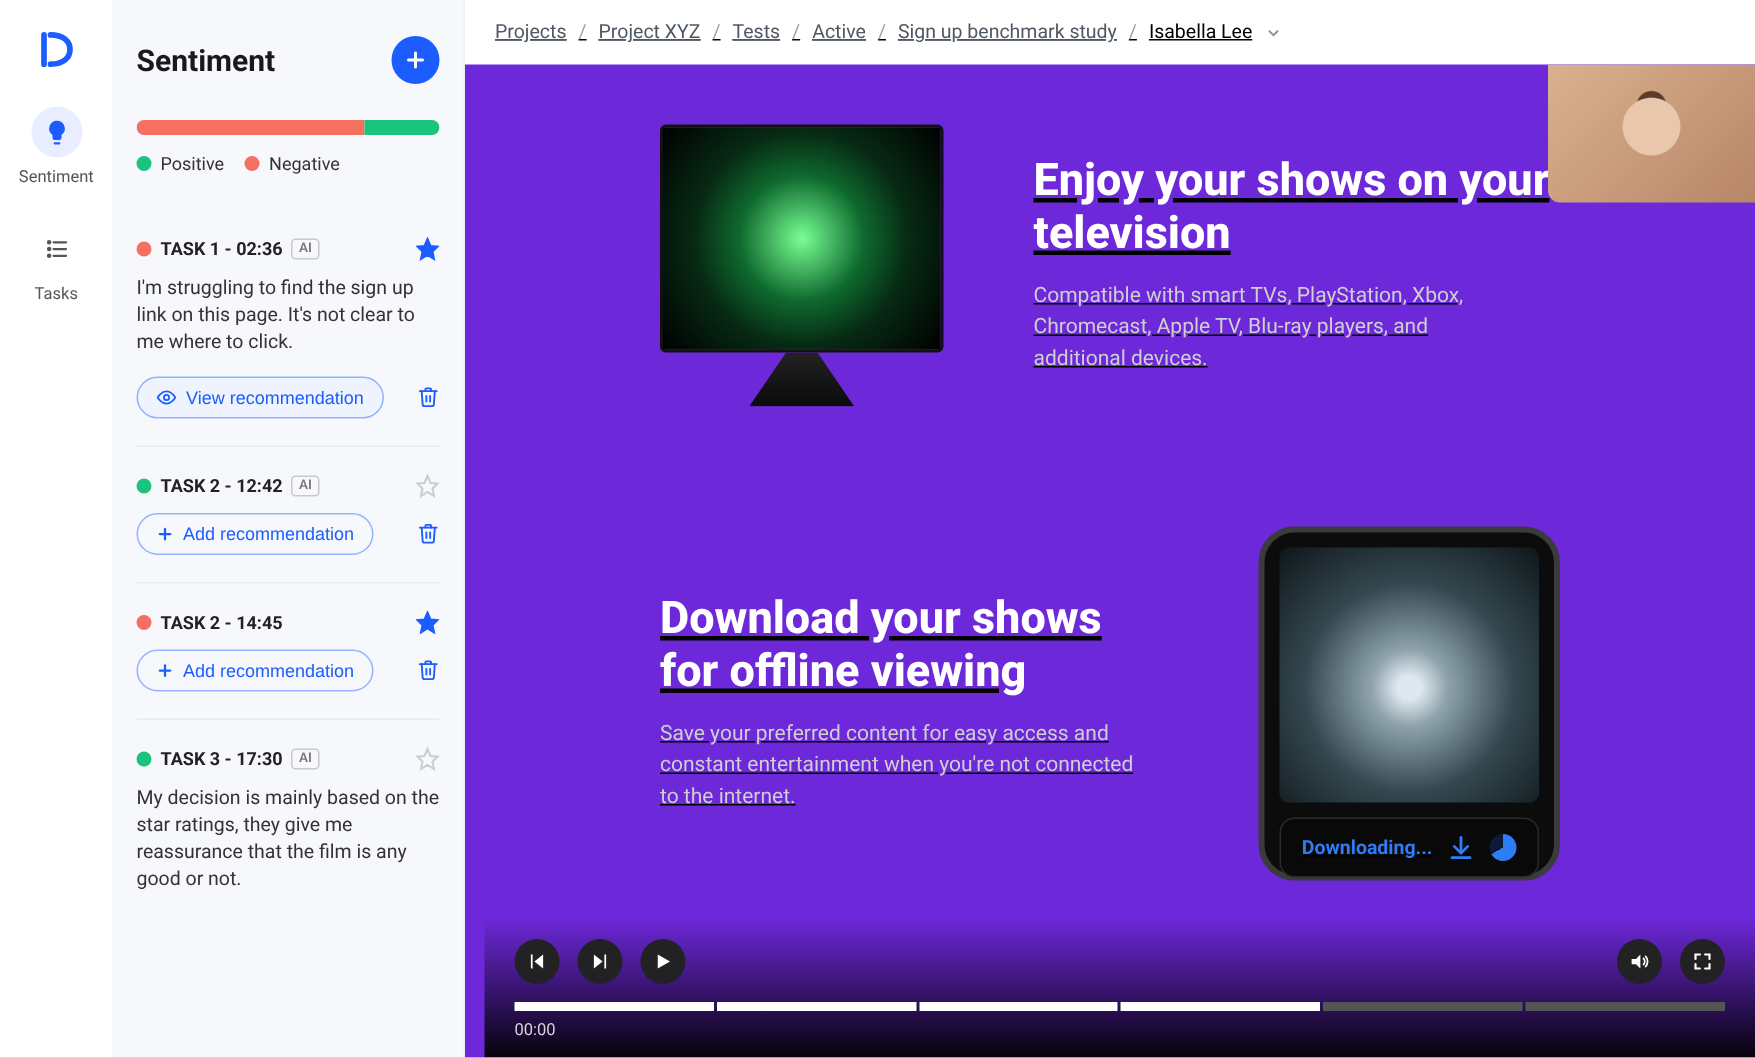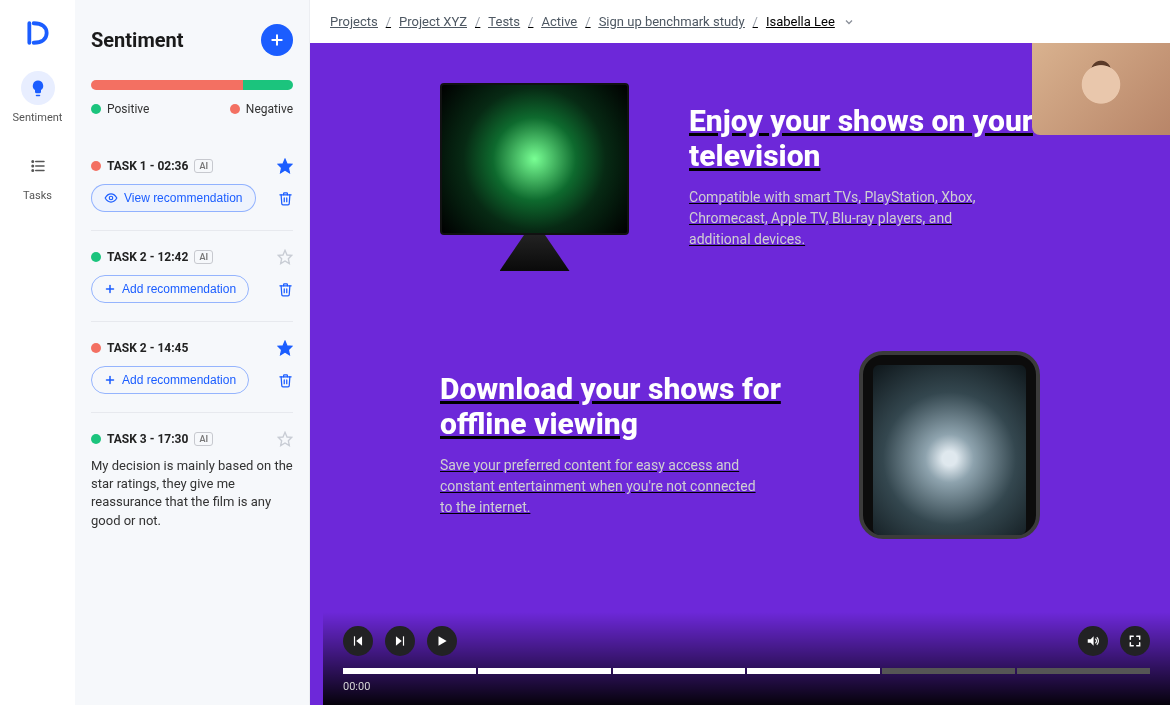--- a/index.html
+++ b/index.html
@@ -17,21 +17,21 @@
 
 .sidebar { width: 235px; background: #f6f8fb; padding: 24px 16px 24px 16px; border-right: 1px solid #eceef2; overflow-y: auto; }
 .sidebar-header { display: flex; align-items: center; justify-content: space-between; margin-bottom: 24px; }
 .sidebar-title { font-size: 20px; font-weight: 700; color: #1a1a1a; }
 .add-btn { width: 32px; height: 32px; border-radius: 50%; background: #1b5dff; color: #fff; display: flex; align-items: center; justify-content: center; cursor: pointer; }
 
 
 .sent-bar { height: 10px; border-radius: 5px; display: flex; overflow: hidden; margin-bottom: 12px; }
 .sent-bar .neg { background: #f37062; width: 75%; }
 .sent-bar .pos { background: #1bc47d; width: 25%; }
-.legend { display: flex; gap: 14px; font-size: 12px; color: #333; margin-bottom: 24px; justify-content: space-between; }
+.legend { display: flex; gap: 14px; font-size: 12px; color: #333; margin-bottom: 24px; }
 .legend-item { display: flex; align-items: center; gap: 6px; }
 .dot { width: 10px; height: 10px; border-radius: 50%; display: inline-block; }
 .dot.green { background: #1bc47d; }
 .dot.red { background: #f37062; }
 
 
 .task { border-top: 1px solid #e7e9ee; padding: 18px 0; }
 .task:first-of-type { border-top: none; }
 .task-head { display: flex; align-items: center; gap: 6px; margin-bottom: 10px; }
 .task-title { font-weight: 700; font-size: 12px; color: #222; }
@@ -147,20 +147,21 @@
     <div class="task-head">
       <span class="dot red"></span>
       <span class="task-title">TASK 1 - 02:36</span>
       <span class="ai-badge">AI</span>
       <span class="star active">
         <svg width="16" height="16" viewBox="0 0 24 24" fill="#1b5dff" stroke="currentColor" stroke-width="2">
                 <polygon points="12 2 15 9 22 9.5 17 14.5 18.5 22 12 18 5.5 22 7 14.5 2 9.5 9 9"></polygon>
               </svg>
       </span>
     </div>
+    <div class="task-body">I'm struggling to find the sign up link on this page. It's not clear to me where to click.</div>
     <div class="task-actions">
       <button class="rec-btn view">
         <span>
                 <svg width="14" height="14" viewBox="0 0 24 24" fill="none" stroke="currentColor" stroke-width="2">
                   <path d="M2 12s4-7 10-7 10 7 10 7-4 7-10 7S2 12 2 12z"></path>
                   <circle cx="12" cy="12" r="3"></circle>
                 </svg>
               </span>
         <span>View recommendation</span>
       </button>
@@ -287,20 +288,31 @@
         </div>
       </div>
 
       <div class="section">
         <div class="copy">
           <h2>Download your shows for offline viewing</h2>
           <p>Save your preferred content for easy access and constant entertainment when you're not connected to the internet.</p>
         </div>
         <div class="phone">
           <div class="img"></div>
+          <div class="download-bar">
+            <span>Downloading...</span>
+            <span class="dl-icon">
+              <svg width="18" height="18" viewBox="0 0 24 24" fill="none" stroke="currentColor" stroke-width="2.5" stroke-linecap="round">
+                  <line x1="12" y1="3" x2="12" y2="15"></line>
+                  <polyline points="6 11 12 17 18 11"></polyline>
+                  <line x1="4" y1="21" x2="20" y2="21"></line>
+                </svg>
+            </span>
+            <span class="pie"></span>
+          </div>
         </div>
       </div>
 
       <div class="controls">
         <div class="ctrl-row">
           <div class="cbtn">
               <svg width="14" height="14" viewBox="0 0 24 24" fill="#fff">
                 <polygon points="19 4 9 12 19 20"></polygon>
                 <rect x="5" y="4" width="2" height="16"></rect>
               </svg>

